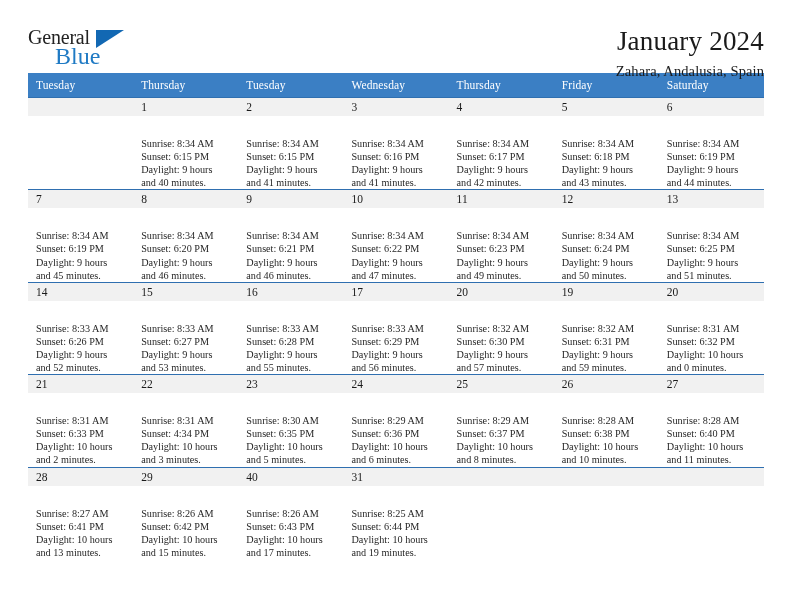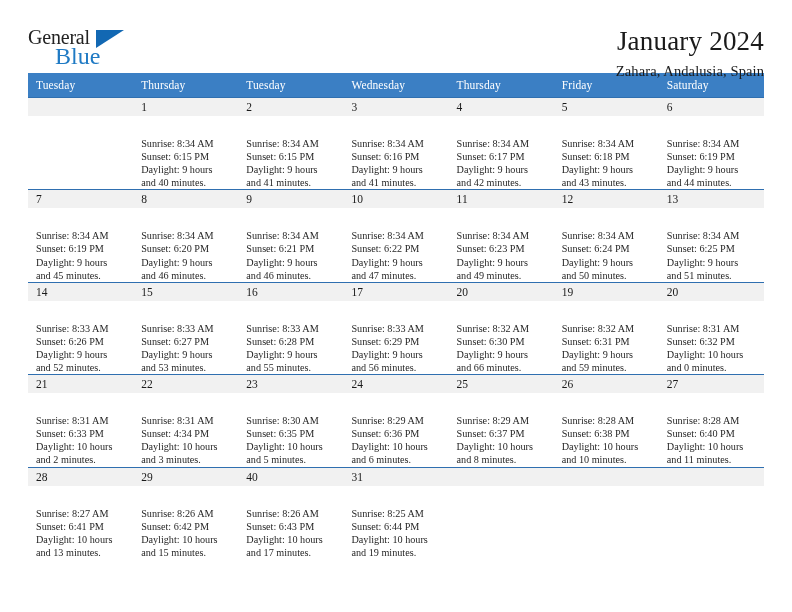--- a/index.html
+++ b/index.html
@@ -324,21 +324,21 @@
               <div>Daylight: 9 hours</div>
               <div>and 56 minutes.</div>
             </div>
           </td>
           <td>
             <div class="daynum">20</div>
             <div class="dayinfo">
               <div>Sunrise: 8:32 AM</div>
               <div>Sunset: 6:30 PM</div>
               <div>Daylight: 9 hours</div>
-              <div>and 66 minutes.</div>
+              <div>and 57 minutes.</div>
             </div>
           </td>
           <td>
             <div class="daynum">19</div>
             <div class="dayinfo">
               <div>Sunrise: 8:32 AM</div>
               <div>Sunset: 6:31 PM</div>
               <div>Daylight: 9 hours</div>
               <div>and 59 minutes.</div>
             </div>

